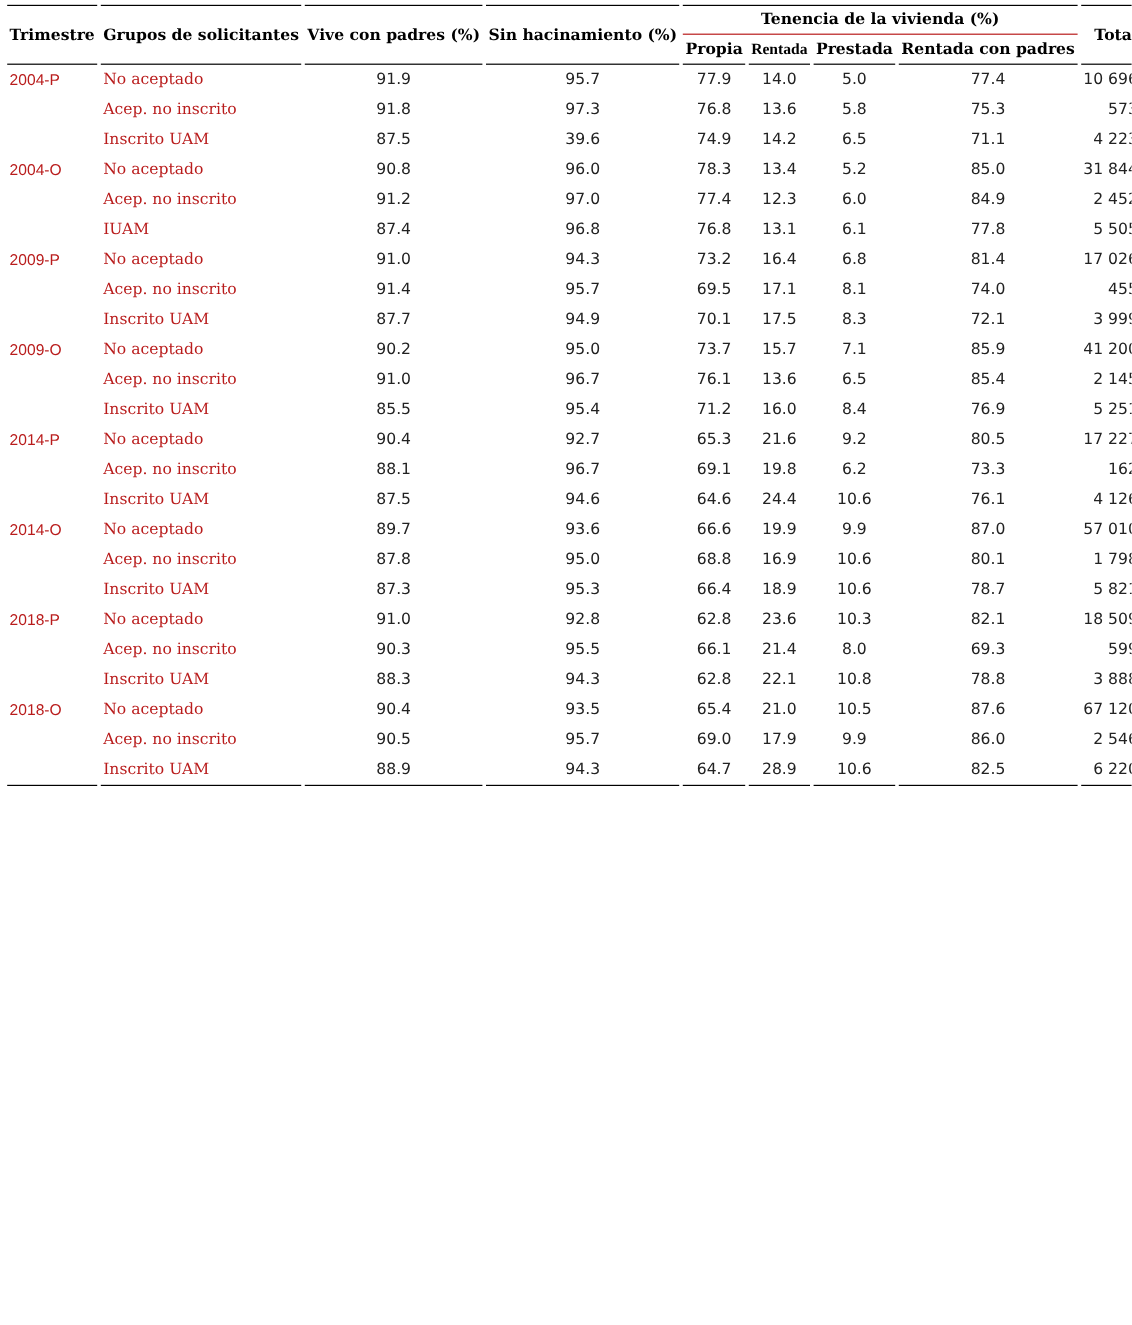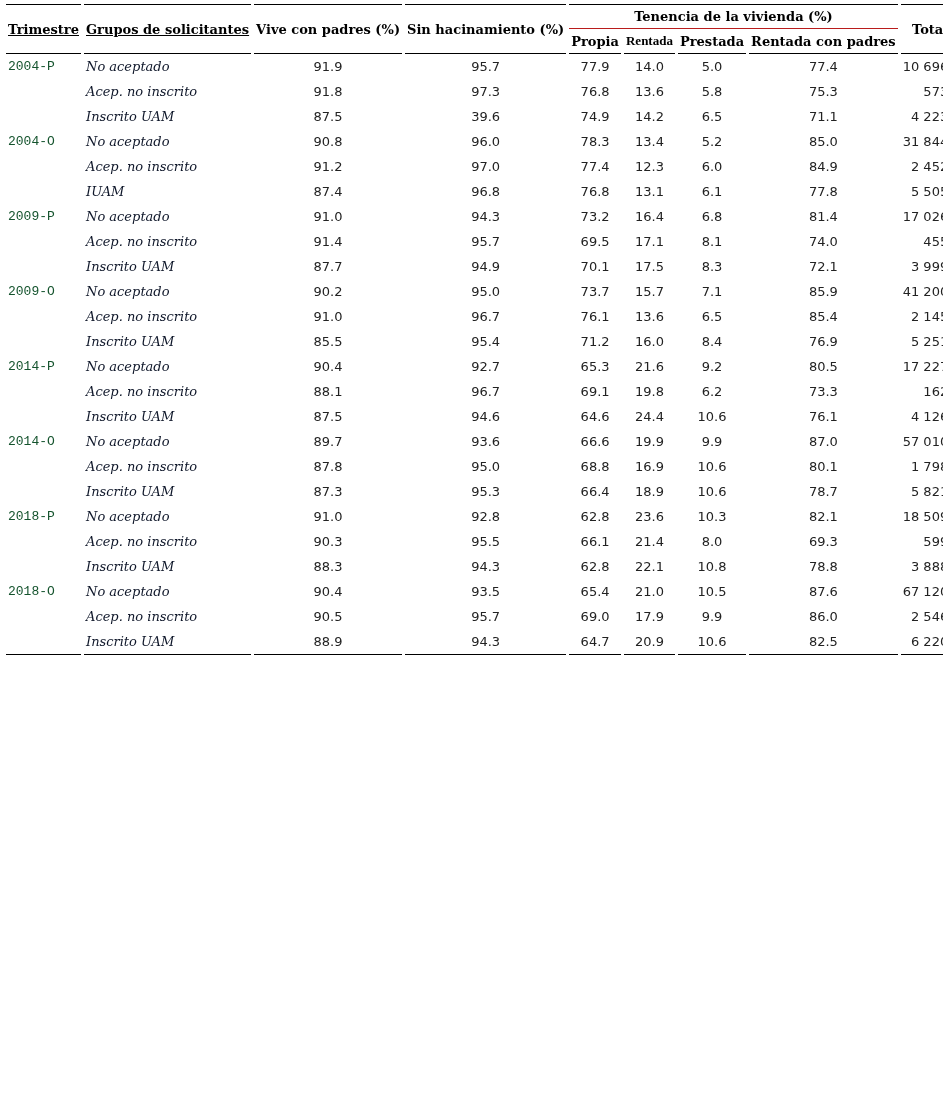--- a/index.html
+++ b/index.html
@@ -16,27 +16,27 @@
     thead tr.r1 th { border-top: 1.5px solid #000; }
     thead tr.r1 th.rs { border-bottom: 1.5px solid #000; height: 48px; }
     thead tr.r1 th.group { border-bottom: 1px solid #b91c1c; height: 23px; }
     thead tr.r2 th { border-bottom: 1.5px solid #000; height: 24px; }
     td {
       height: 25px; padding: 0 2px; white-space: nowrap;
       font-family: "DejaVu Serif", serif; font-size: 13px;
     }
     td.num { text-align: center; font-family: "DejaVu Sans", sans-serif; font-size: 13px; color: #222; }
     td.tot { text-align: right; font-family: "DejaVu Sans", sans-serif; font-size: 13px; color: #222; }
-    td.per { font-family: Liberation Mono, monospace; color: #14532d; }
-    td.grp { color: #0f172a; font-style: italic; }
+    td.per { font-family: Liberation Sans, sans-serif; color: #b91c1c; }
+    td.grp { color: #b91c1c; }
     tbody tr.last td { border-bottom: 1.5px solid #000; }
     .w-per { width: 70px; } .w-grp { width: 158px; } .w-vive { width: 140px; }
     .w-sin { width: 149px; } .w-pro { width: 47px; } .w-ren { width: 58px; font-family: Liberation Serif, serif; }
     .w-pre { width: 61px; } .w-rcp { width: 139px; } .w-tot { width: 51px; }
-    th.left { text-align: center; text-decoration: underline; }
+    th.left { text-align: center; }
     th.right { text-align: right; }
   </style>
 </head>
 <body>
 
 <table>
   <thead>
     <tr class="r1">
       <th class="rs left w-per" rowspan="2">Trimestre</th>
       <th class="rs left w-grp" rowspan="2">Grupos de solicitantes</th>
@@ -305,19 +305,19 @@
         <td class="num">9.9</td>
         <td class="num">86.0</td>
         <td class="tot">2 546</td>
       </tr>
       <tr class="last">
         <td class="per"></td>
         <td class="grp">Inscrito UAM</td>
         <td class="num">88.9</td>
         <td class="num">94.3</td>
         <td class="num">64.7</td>
-        <td class="num">20.9</td>
+        <td class="num">28.9</td>
         <td class="num">10.6</td>
         <td class="num">82.5</td>
         <td class="tot">6 220</td>
       </tr>
     </tbody>
 </table>
 
 </body></html>

